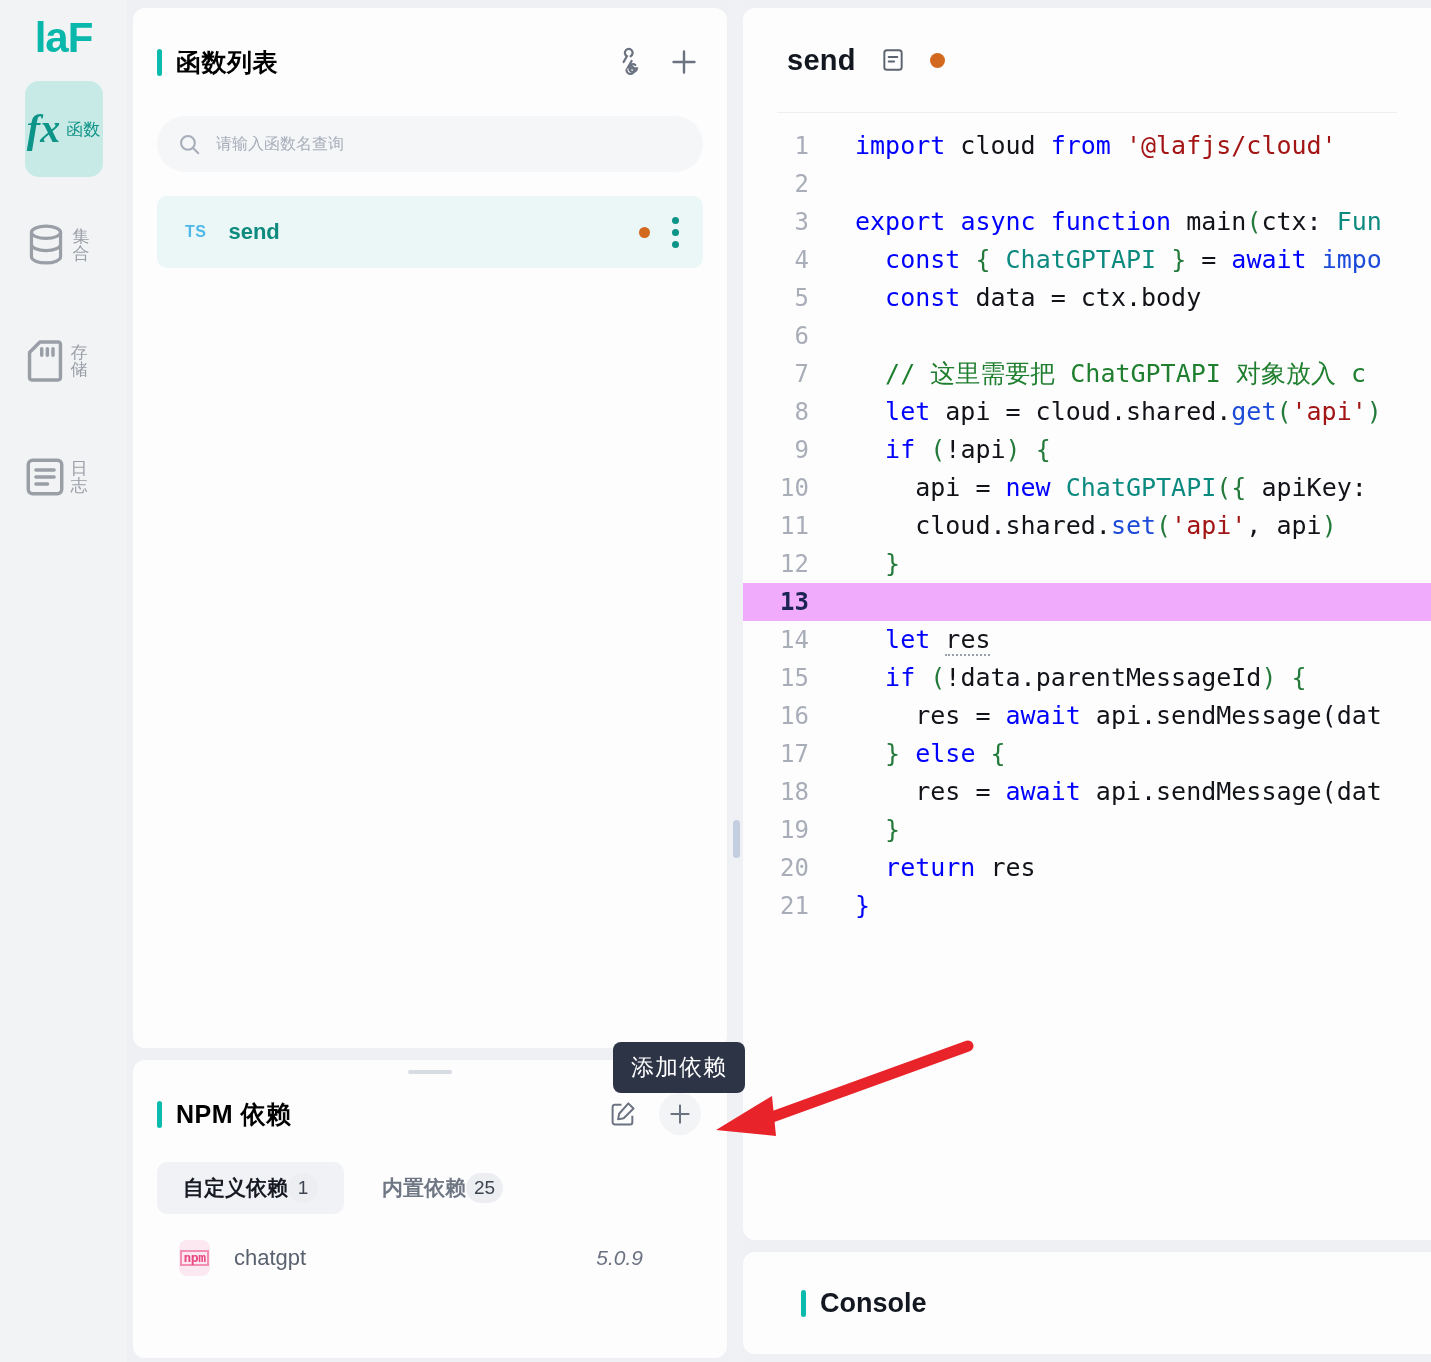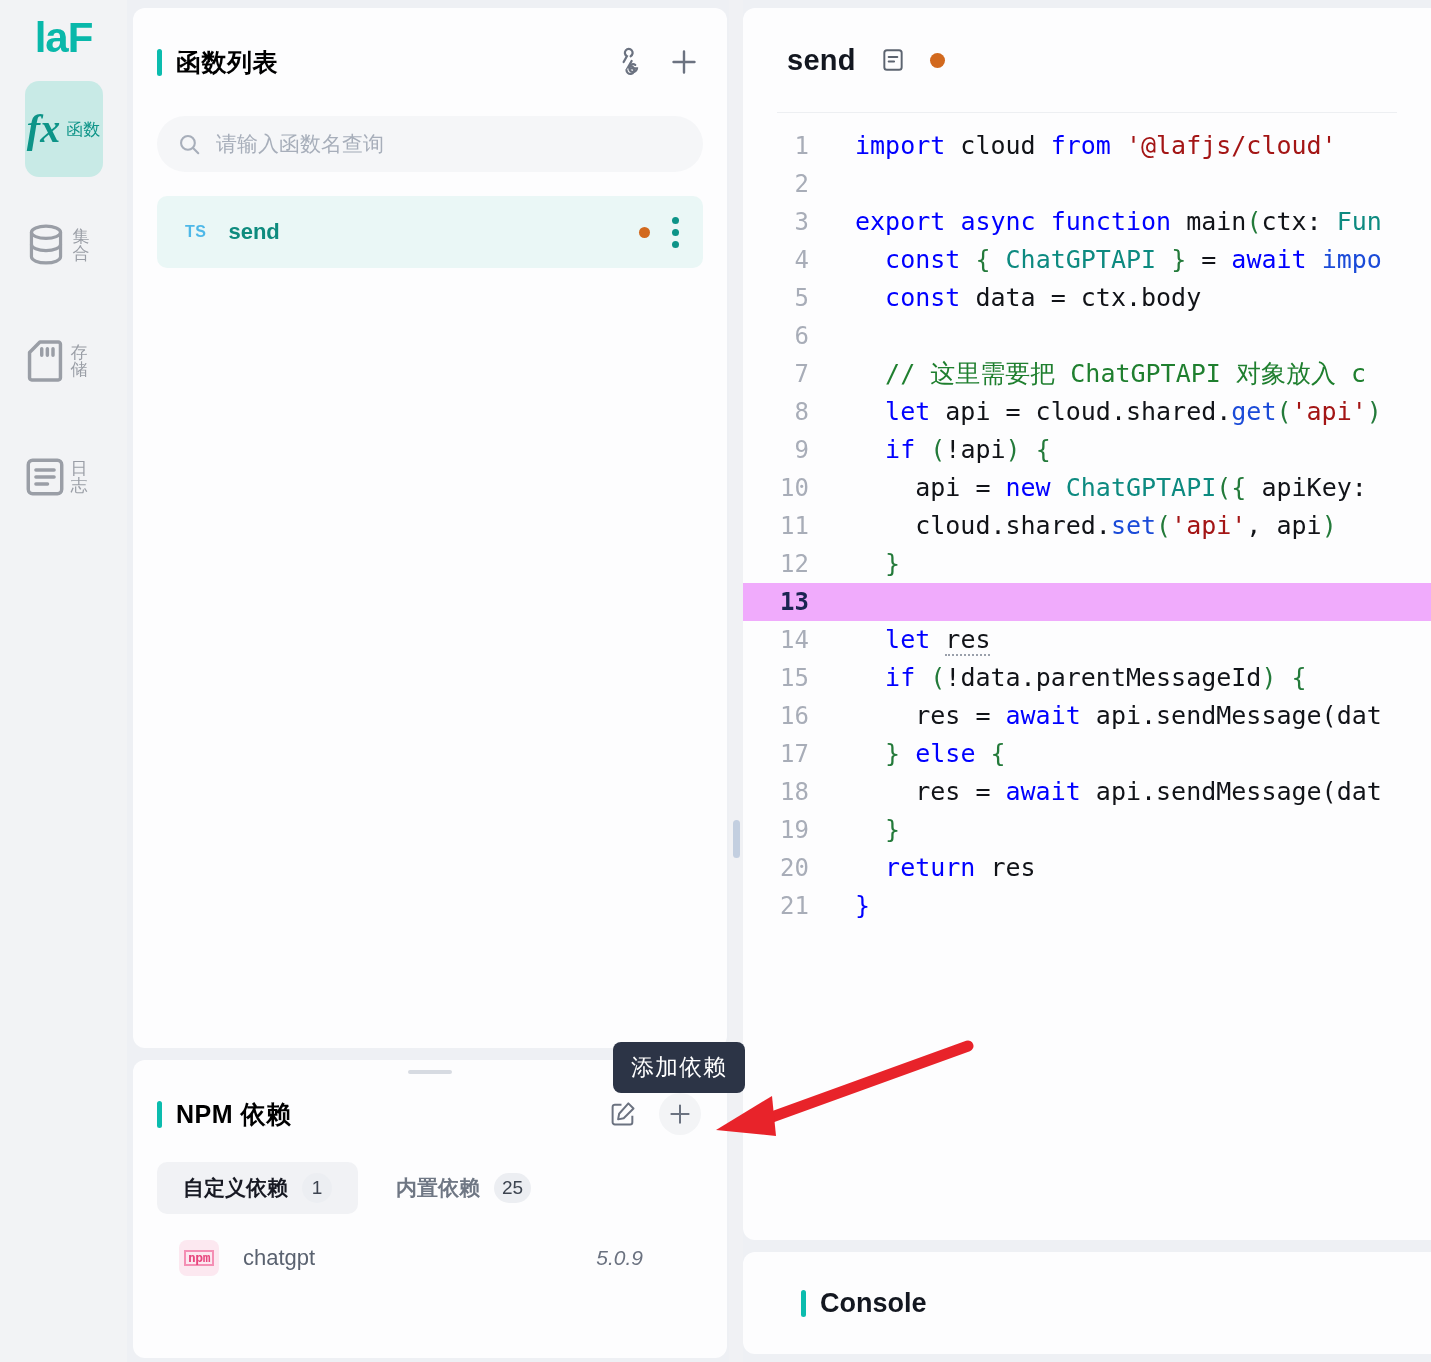--- a/index.html
+++ b/index.html
@@ -54,21 +54,21 @@
   .head-actions { margin-left: auto; display: flex; align-items: center; gap: 22px; }
   .icon-btn { color: #6b7280; cursor: pointer; display: flex; align-items: center; justify-content: center; }
   .plus-round { width: 42px; height: 42px; border-radius: 50%; background: #f3f4f6; }
 
   
   .search {
     margin: 0 24px; height: 56px; background: #f5f6f8; border-radius: 28px;
     display: flex; align-items: center; padding: 0 20px; gap: 14px;
   }
   .search input {
-    border: 0; outline: 0; background: transparent; font-size: 21px;
+    border: 0; outline: 0; background: transparent; font-size: 16px;
     color: #b91c1c; width: 100%; font-family: Liberation Serif, serif;
   }
   .search input::placeholder { color: #a7aeba; }
 
   
   .fn-row {
     margin: 24px 24px 0; height: 72px; border-radius: 10px;
     background: #eaf7f6; display: flex; align-items: center;
     padding: 0 24px 0 28px; cursor: pointer;
   }
@@ -76,30 +76,30 @@
   .fn-name { font-size: 22px; font-weight: 600; color: #0e8b7e; }
   .fn-right { margin-left: auto; display: flex; align-items: center; gap: 22px; }
   .dot-orange { width: 11px; height: 11px; border-radius: 50%; background: #d2691e; }
   .kebab { display: flex; flex-direction: column; gap: 5px; cursor: pointer; }
   .kebab i { width: 7px; height: 7px; border-radius: 50%; background: #0d9488; display: block; }
 
   
   .npm-grab { position: absolute; top: 10px; left: 50%; transform: translateX(-50%);
               width: 44px; height: 4px; border-radius: 2px; background: #d7dbe2; }
   .tabs { display: flex; align-items: center; gap: 12px; padding: 0 24px; margin-top: -6px; }
-  .tab { height: 52px; border-radius: 10px; display: flex; align-items: center; gap: 14px;
+  .tab { height: 52px; border-radius: 10px; display: flex; align-items: center; 
          padding: 0 26px; font-size: 21px; cursor: pointer; }
   .tab.active { background: #f1f2f5; color: #171923; font-weight: 700; }
   .tab.idle { color: #6f7784; font-weight: 700; }
   .badge { background: #eceef2; border-radius: 999px; min-width: 30px; height: 30px;
            display: flex; align-items: center; justify-content: center;
            font-size: 19px; font-weight: 400; color: #3d4450; padding: 0 8px; }
   .tab.idle .badge { background: #eceef2; }
   .dep-row { display: flex; align-items: center; padding: 0 26px 0 46px; height: 64px; margin-top: 12px; }
-  .npm-badge { width: 40px; height: 36px; border-radius: 8px; background: #fce8f0;
+  .npm-badge { width: 31px; height: 36px; border-radius: 8px; background: #fce8f0;
                display: flex; align-items: center; justify-content: center; }
   .npm-badge span { font-size: 13px; font-weight: 700; color: #e8477f;
                     border: 2px solid #f48fb4; padding: 0 2px; line-height: 12px;
                     font-family: "DejaVu Sans Mono", monospace; letter-spacing: -.5px; }
   .dep-name { margin-left: 24px; font-size: 22px; color: #5a6270; }
   .dep-ver { margin-left: auto; margin-right: 58px; font-size: 21px; color: #6b7280; font-style: italic; }
 
   
   .col-right { flex: 1 1 auto; height: 1362px; padding: 8px 0 8px 8px;
                display: flex; flex-direction: column; gap: 12px; position: relative; }

